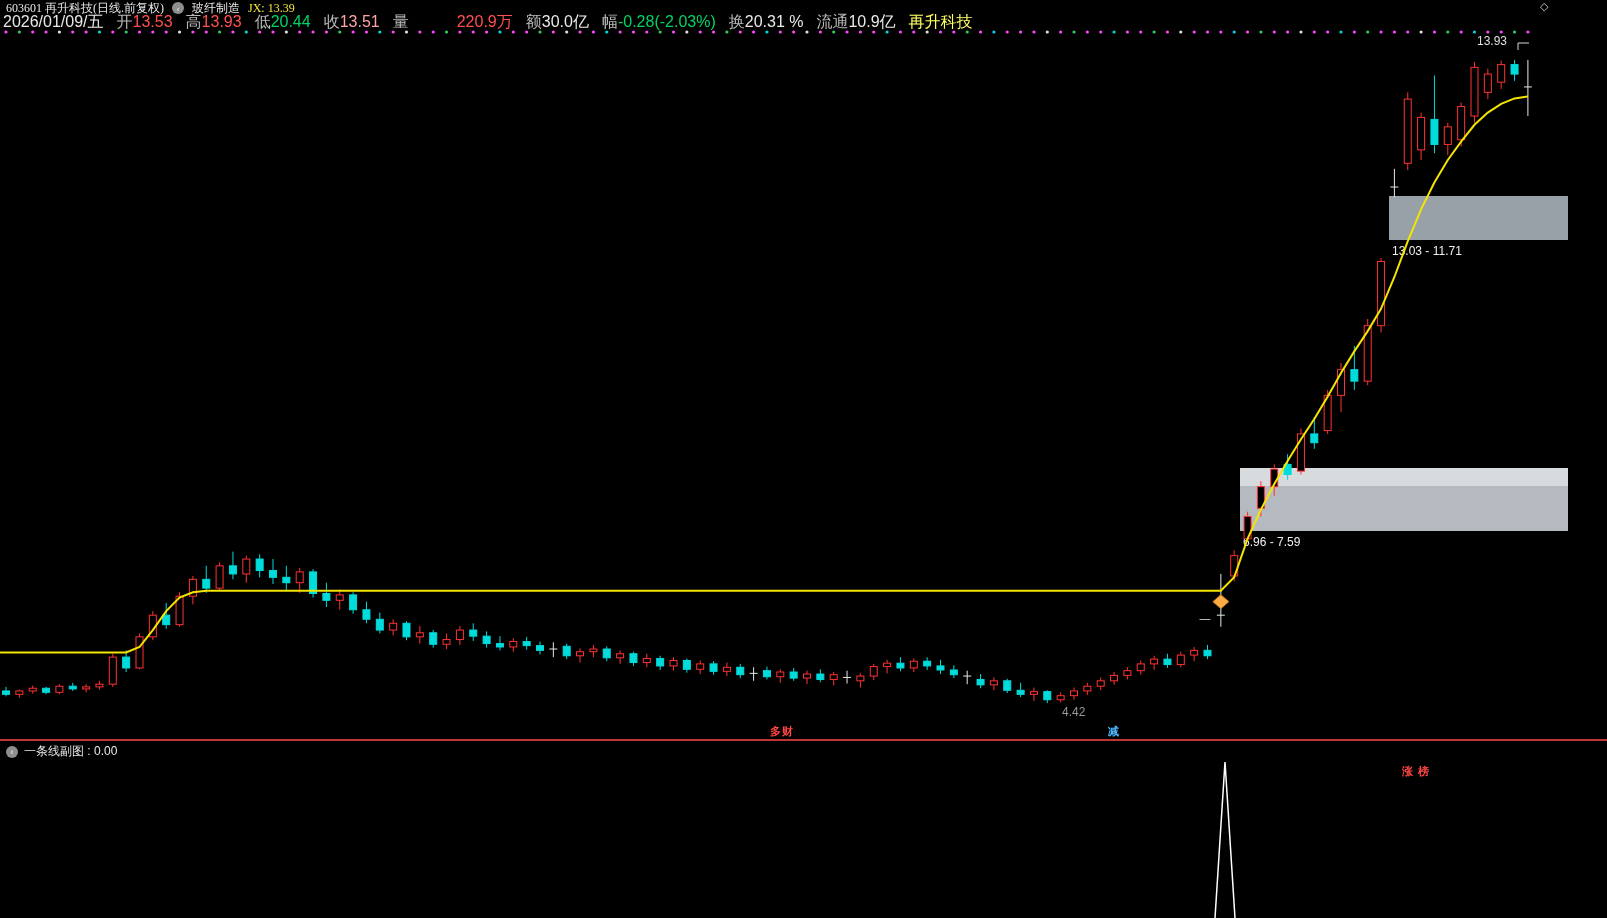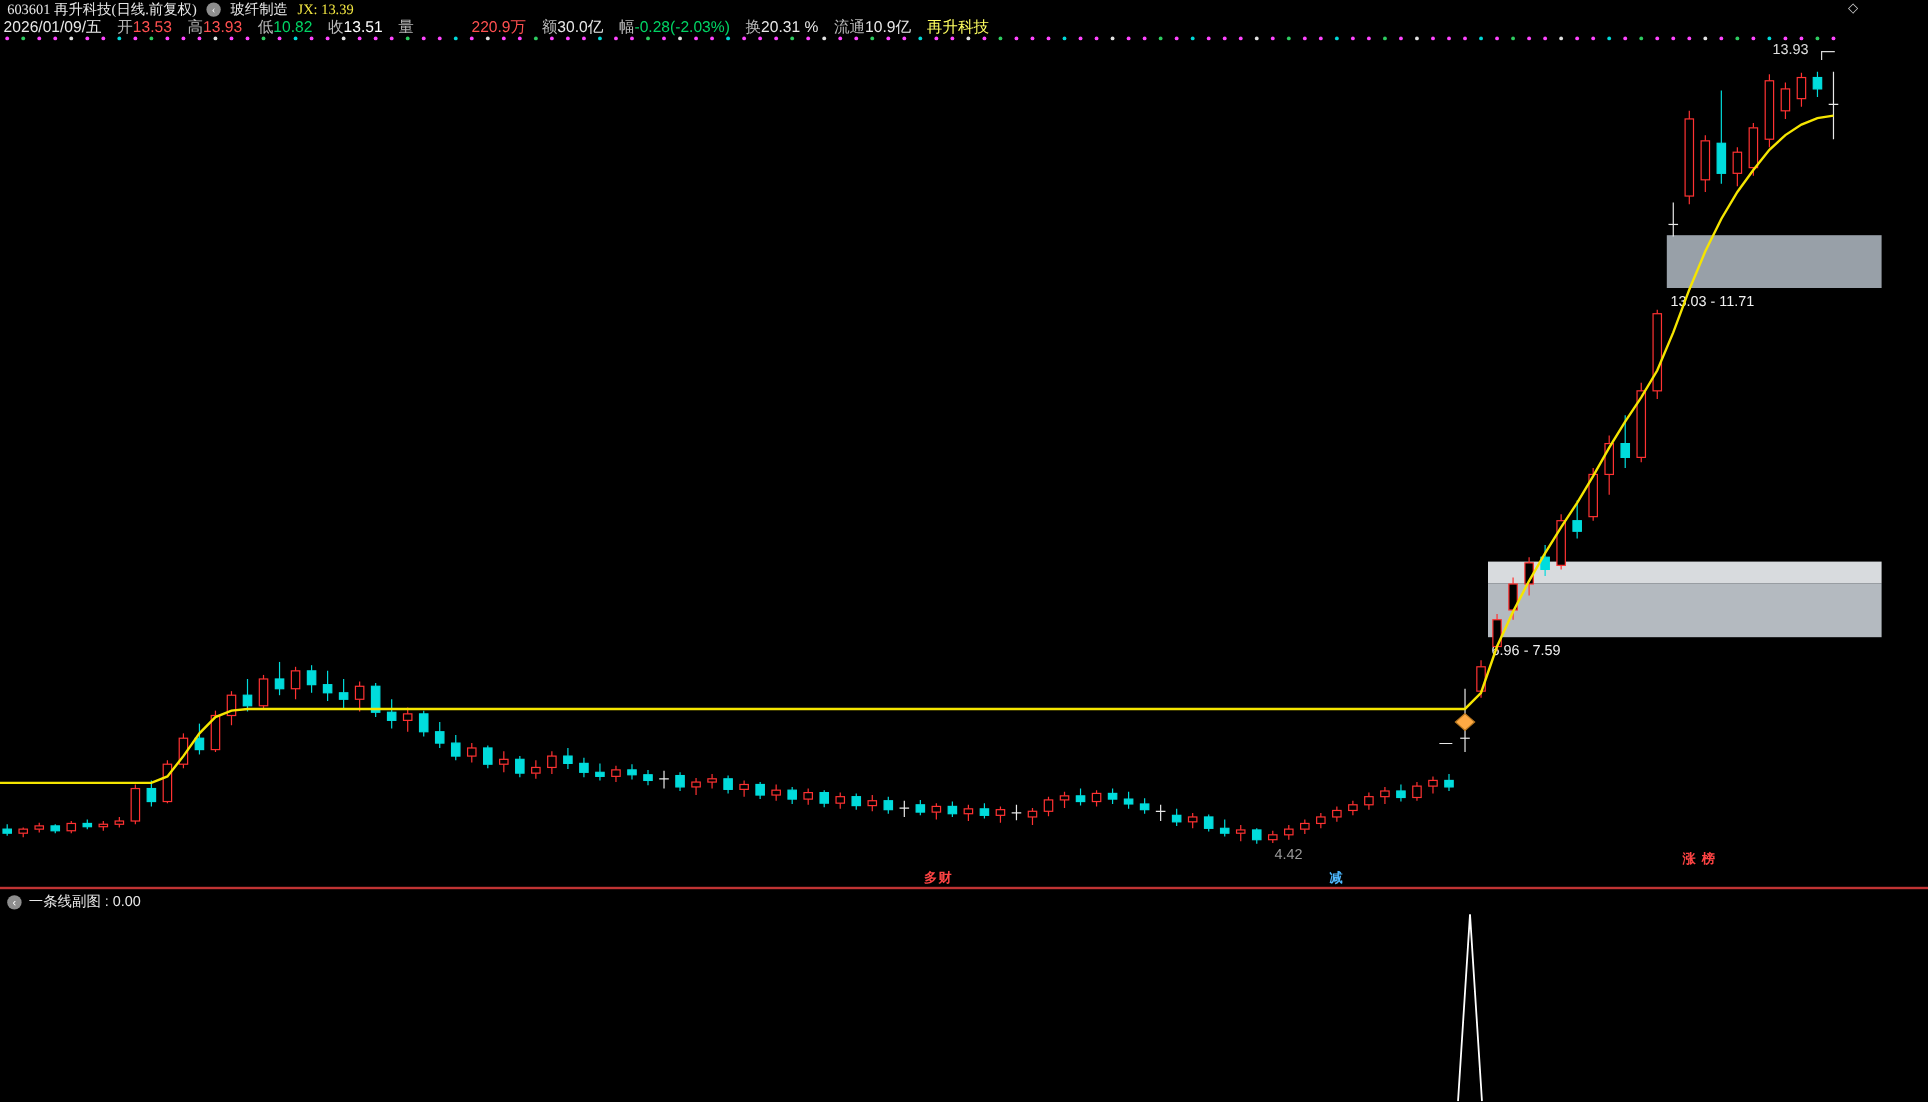--- a/index.html
+++ b/index.html
@@ -2,21 +2,21 @@
 <html><head>
 <meta charset="utf-8">
 <style>
   html,body{margin:0;padding:0;background:#000;}
   #root{position:relative;width:1607px;height:918px;background:#000;overflow:hidden;
         font-family:"Liberation Sans",sans-serif;}
   svg{position:absolute;left:0;top:0;}
   .line1{position:absolute;left:6px;top:1px;height:14px;display:flex;align-items:center;gap:8px;
          font-size:12px;z-index:6;white-space:nowrap;font-family:Liberation Serif, serif;}
   .quote-bar{position:absolute;left:3px;top:15px;height:15px;display:flex;align-items:center;gap:13px;
-         font-size:13px;z-index:6;white-space:nowrap;}
+         font-size:16px;z-index:6;white-space:nowrap;}
   .circ{display:inline-flex;width:12px;height:12px;border-radius:50%;background:#8e8e8e;color:#fff;
         font-size:9px;align-items:center;justify-content:center;}
   .cap{position:absolute;font-size:11px;font-weight:bold;z-index:5;letter-spacing:1px;}
   #corner{position:absolute;left:1540px;top:0;color:#cfcfcf;font-size:11px;z-index:6;}
   #sub-divider{position:absolute;left:0;top:739px;width:1607px;height:2px;background:#c03434;z-index:4;}
   #sub-header{position:absolute;left:6px;top:743px;display:flex;align-items:center;gap:6px;
         font-size:12px;color:#e8e8e8;z-index:6;}
   #main-svg{z-index:2;}
   #sub-svg{top:741px;z-index:3;}
   .white{color:#e8e8e8}
@@ -505,22 +505,22 @@
     <span class="white">603601 再升科技(日线.前复权)</span>
     <span class="circ">‹</span>
     <span class="white">玻纤制造</span>
     <span class="yellow">JX: 13.39</span>
   </div>
 
   <div class="quote-bar" id="quote-bar">
       <span><span style="color: rgb(232, 232, 232);">2026/01/09/五</span></span>
       <span><span style="color: rgb(184, 184, 184);">开</span><span style="color: rgb(255, 80, 80);">13.53</span></span>
       <span><span style="color: rgb(184, 184, 184);">高</span><span style="color: rgb(255, 80, 80);">13.93</span></span>
-      <span><span style="color: rgb(184, 184, 184);">低</span><span style="color: rgb(0, 212, 100);">10.82</span></span>
-      <span><span style="color: rgb(184, 184, 184);">收</span><span style="color: #ffffff;">13.51</span></span>
+      <span><span style="color: rgb(184, 184, 184);">低</span><span style="color: rgb(0, 212, 100);">20.44</span></span>
+      <span><span style="color: rgb(184, 184, 184);">收</span><span style="color: #fca5a5;">13.51</span></span>
       <span><span style="color: rgb(184, 184, 184);">量</span><span style="color: rgb(255, 80, 80); margin-left: 48px;">220.9万</span></span>
       <span><span style="color: rgb(184, 184, 184);">额</span><span style="color: rgb(232, 232, 232);">30.0亿</span></span>
       <span><span style="color: rgb(184, 184, 184);">幅</span><span style="color: rgb(0, 212, 100);">-0.28(-2.03%)</span></span>
       <span><span style="color: rgb(184, 184, 184);">换</span><span style="color: rgb(232, 232, 232);">20.31 %</span></span>
       <span><span style="color: rgb(184, 184, 184);">流通</span><span style="color: rgb(232, 232, 232);">10.9亿</span></span>
       <span><span style="color: rgb(255, 255, 96);">再升科技</span></span>
     </div>
 
   <div id="corner">◇</div>
 
@@ -530,14 +530,14 @@
     <span class="circ">‹</span>
     <span>一条线副图 : 0.00</span>
   </div>
 
   <svg id="sub-svg" width="1607" height="177" viewBox="0 0 1607 177">
       <polyline points="1215,177 1225,21 1235,177" fill="none" stroke="#ffffff" stroke-width="1.5"></polyline>
     </svg>
 
 <div class="cap" style="left: 770px; top: 724px; color: rgb(255, 68, 68);">多财</div>
     <div class="cap" style="left: 1108px; top: 724px; color: rgb(77, 184, 255);">减</div>
-    <div class="cap" style="left: 1402px; top: 708px; color: rgb(255, 68, 68);">涨 榜</div>
+    <div class="cap" style="left: 1402px; top: 764px; color: rgb(255, 68, 68);">涨 榜</div>
   </div>
 
 </body></html>

